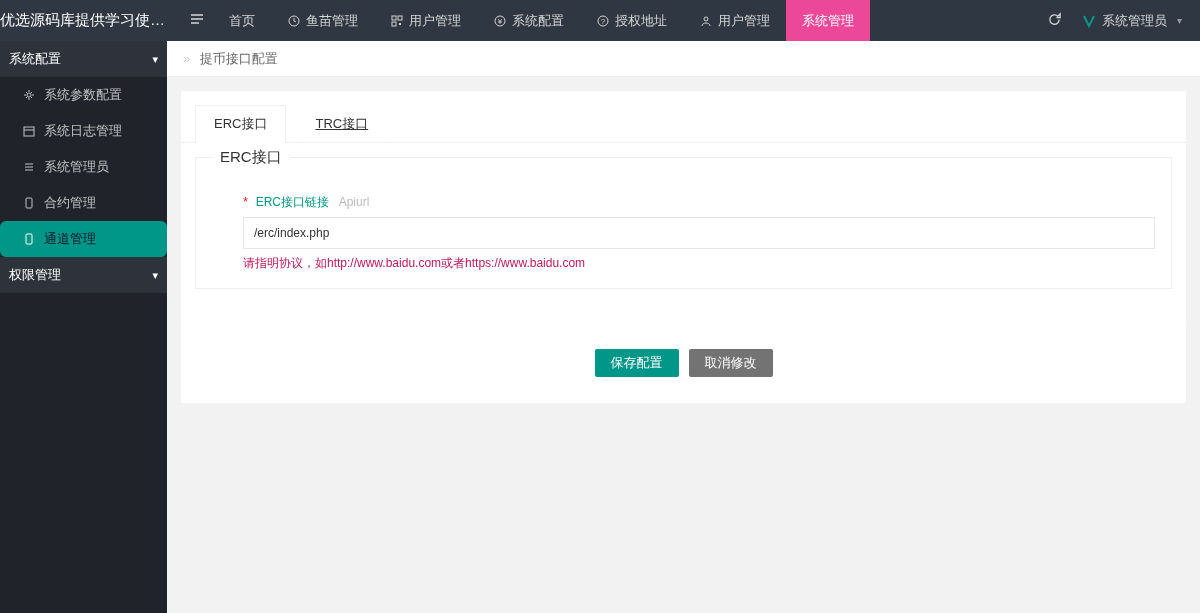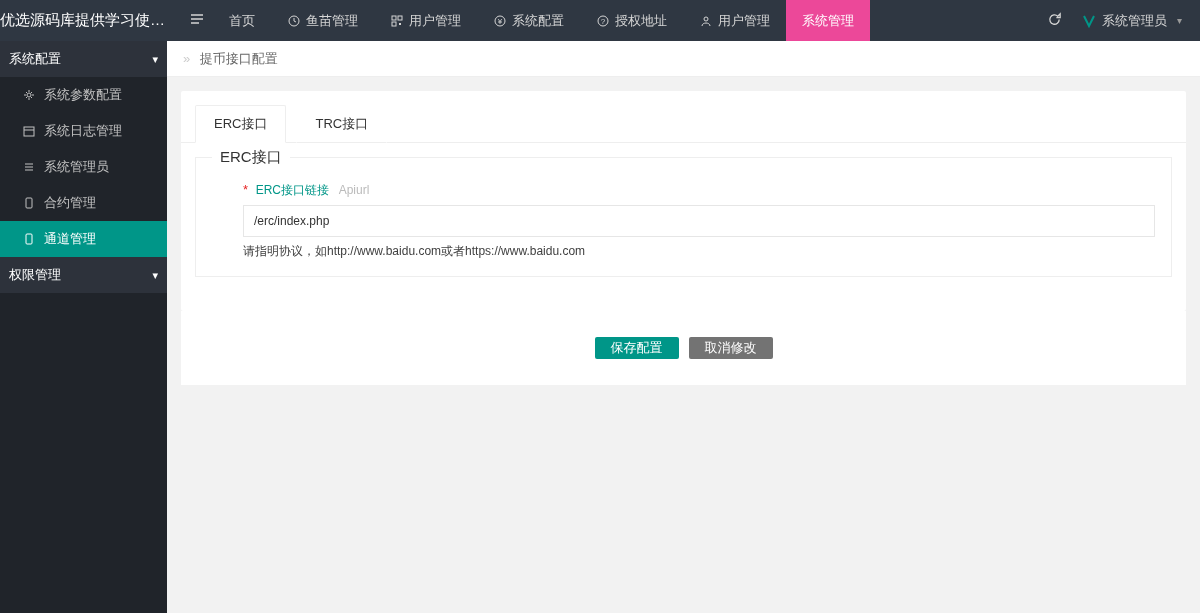--- a/index.html
+++ b/index.html
@@ -9,38 +9,38 @@
 .menu-toggle { width: 32px; text-align: center; cursor: pointer; }
 .nav { display: flex; height: 41px; }
 .nav-item { display: flex; align-items: center; padding: 0 16px; cursor: pointer; font-size: 13px; gap: 5px; }
 .nav-item.active { background: #ec4899; color: #fff; }
 .header-right { margin-left: auto; display: flex; align-items: center; gap: 20px; padding-right: 18px; }
 .refresh { cursor: pointer; font-size: 15px; }
 .user-btn { display: flex; align-items: center; gap: 6px; cursor: pointer; color: #009688; }
 .sidebar { position: absolute; top: 41px; left: 0; width: 167px; height: 572px; background: #20242a; color: #c2c2c2; }
 .side-group { height: 36px; line-height: 36px; padding: 0 9px; background: #2d323b; color: #fff; display: flex; justify-content: space-between; align-items: center; cursor: pointer; font-size: 13px; }
 .side-item { height: 36px; line-height: 36px; padding: 0 16px 0 22px; cursor: pointer; display: flex; align-items: center; gap: 8px; font-size: 13px; }
-.side-item.active { background: #009688; color: #ffffff; }
+.side-item.active { background: #009688; color: #0f172a; border-radius: 6px; }
 .content { position: absolute; left: 167px; top: 41px; right: 0; bottom: 0; background: #f2f2f2; }
 .breadcrumb { height: 36px; line-height: 36px; padding: 0 16px; background: #fff; color: #666; font-size: 13px; border-bottom: 1px solid #eee; }
 .breadcrumb .sep { color: #ccc; margin-right: 6px; }
 .card { margin: 14px; background: #fff; border-radius: 2px; padding: 0; }
 .tabs { display: flex; padding: 14px 14px 0 14px; border-bottom: 1px solid #eee; }
 .tab { padding: 9px 18px; border: 1px solid #eee; border-bottom: 1px solid #fff; margin-right: 10px; margin-bottom: -1px; cursor: pointer; font-size: 13px; color: #333; background: #fff; border-radius: 2px 2px 0 0; }
-.tab.inactive { border-color: transparent; border-bottom-color: #eee; }
+.tab.inactive { border-color: transparent; border-bottom-color: #eee; text-decoration: underline; }
 .fieldset { margin: 14px; border: 1px solid #eee; padding: 16px; position: relative; }
 .fieldset-title { position: absolute; top: -10px; left: 16px; background: #fff; padding: 0 8px; font-size: 15px; color: #333; }
-.form-row { margin-top: 8px; padding-left: 31px; }
+.form-row { margin-top: 20px; padding-left: 31px; }
 .label { color: #009688; font-size: 12px; font-weight: 500; display: inline-block; }
 .req { color: #e62424; margin-right: 4px; }
 .hint { color: #bbb; font-size: 12px; margin-left: 6px; }
 .input { width: 100%; height: 32px; border: 1px solid #e6e6e6; padding: 0 10px; margin-top: 6px; font-size: 12px; color: #333; outline: none; }
-.help { color: #404040; font-size: 12px; margin-top: 6px; }
+.help { color: #be185d; font-size: 12px; margin-top: 6px; }
 .actions { display: flex; justify-content: center; gap: 10px; padding: 26px 0 26px; }
-.btn { height: 22px; padding: 0 16px; border: none; color: #fff; font-size: 13px; border-radius: 2px; cursor: pointer; }
+.btn { height: 28px; padding: 0 16px; border: none; color: #fff; font-size: 13px; border-radius: 2px; cursor: pointer; }
 .btn-save { background: #009688; }
 .btn-cancel { background: #737373; }
 .ico { display: inline-flex; width: 14px; height: 14px; align-items: center; justify-content: center; }
 .chev { margin-left: 4px; font-size: 10px; color: #999; }
 </style>
 </head>
 <body>
 
 <div class="header">
   <div class="logo">优选源码库提供学习使…</div>

